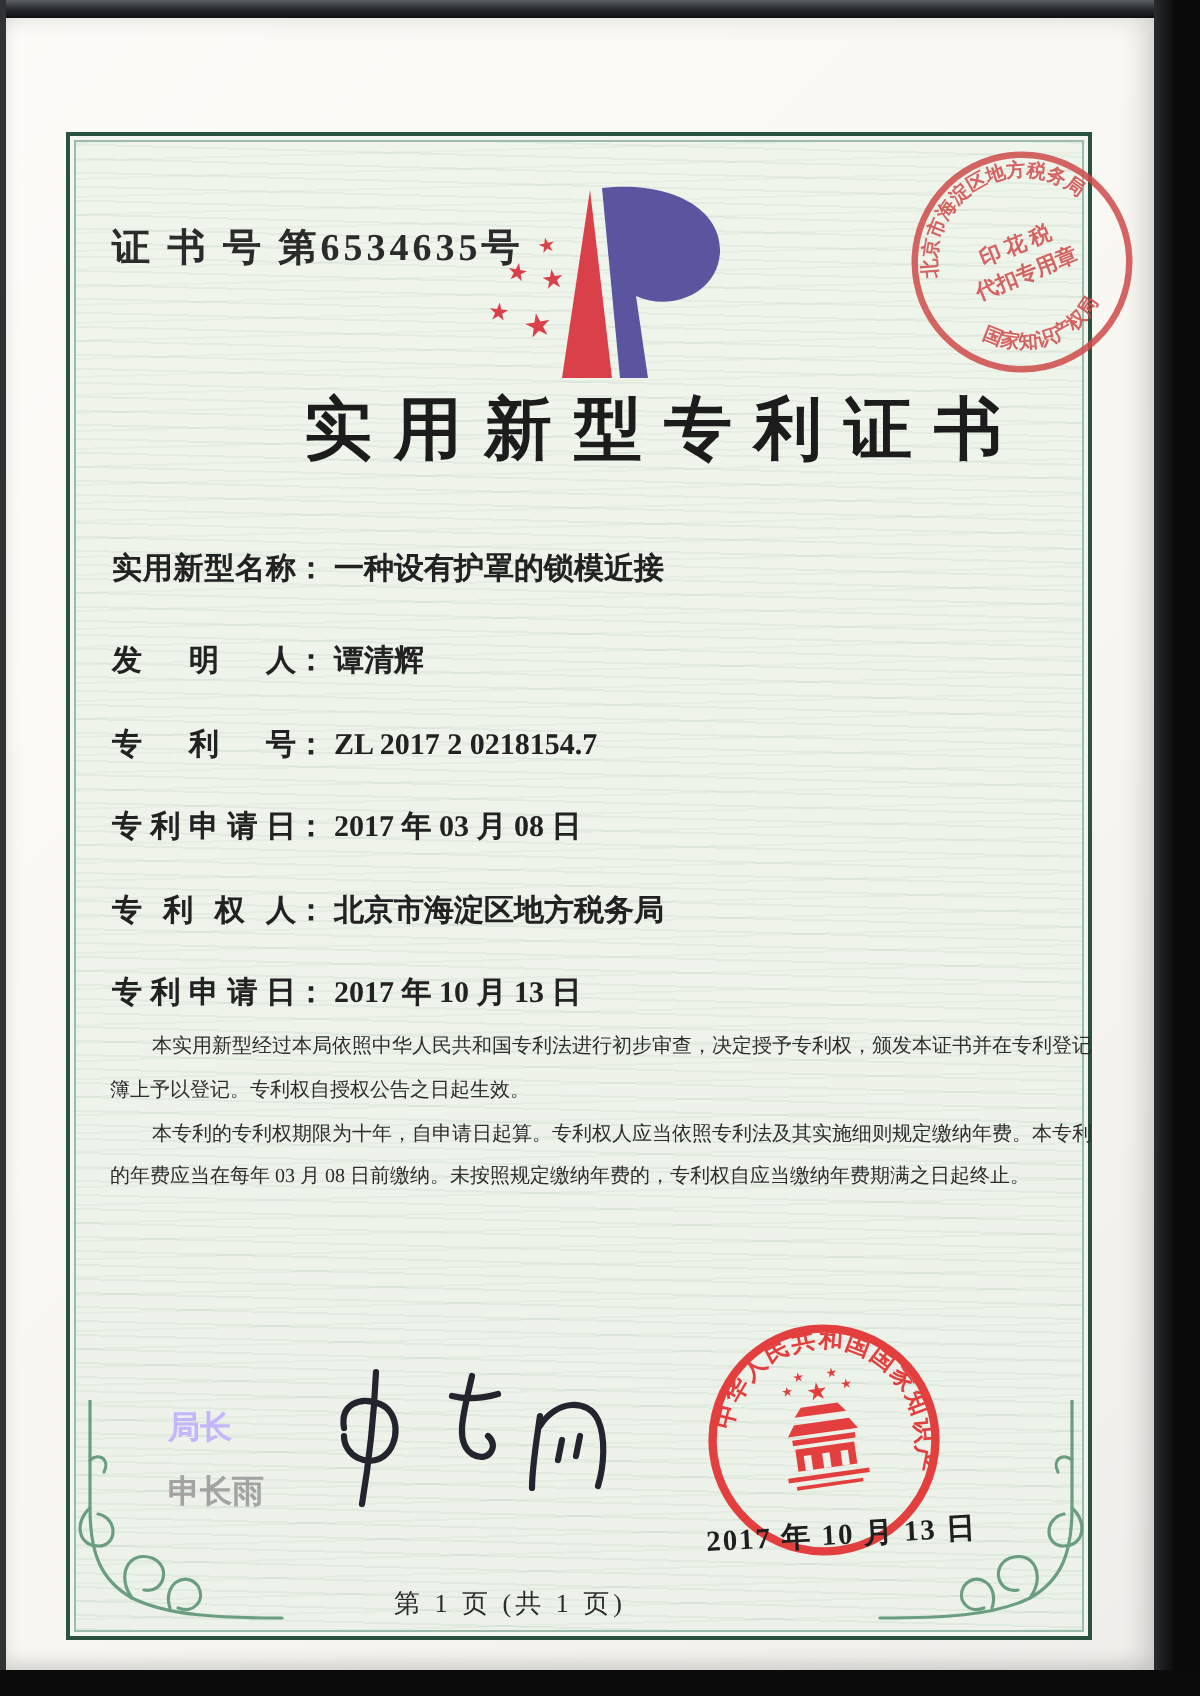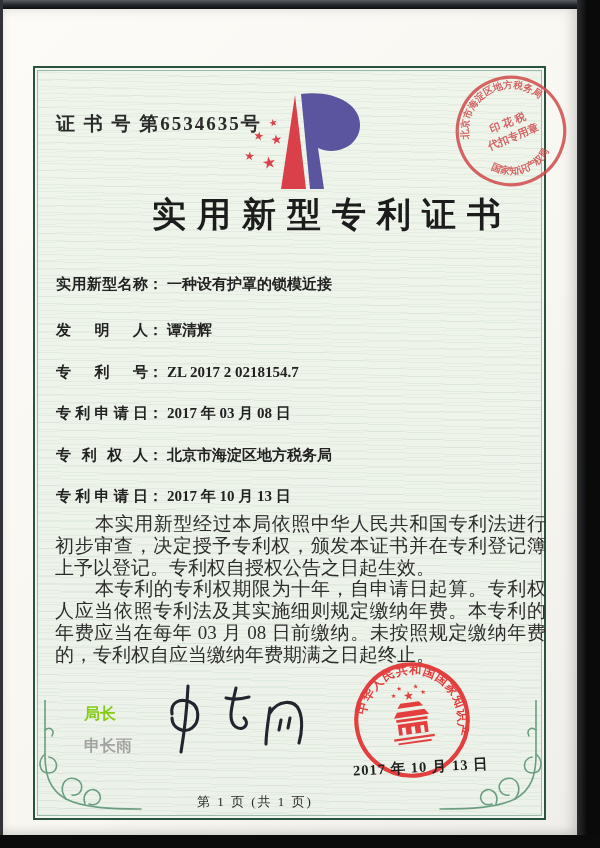--- a/index.html
+++ b/index.html
@@ -27,24 +27,24 @@
       linear-gradient(180deg,#f0f5ec,#ecf2e9);}
   .cert-number{left:56px;top:111px;z-index:5;font-size:19px;letter-spacing:2px;color:#2b2b2b;font-weight:600;}
   .logo{left:234px;top:92px;width:132px;height:102px;z-index:5;}
   .title{left:33px;top:192px;width:587px;text-align:center;z-index:5;
     font-size:34px;font-weight:600;color:#1c1c1c;letter-spacing:11px;text-indent:11px;}
   .field-row{left:56px;z-index:5;font-size:15px;color:#222;font-weight:600;white-space:nowrap;}
   .field-label{display:inline-block;width:92px;text-align:justify;text-align-last:justify;}
   .field-sep{display:inline-block;}
   .field-value{margin-left:4px;}
   .f1{top:275px;} .f2{top:321px;} .f3{top:363px;} .f4{top:404px;} .f5{top:446px;} .f6{top:487px;}
-  .paragraphs{left:55px;top:513px;width:491px;z-index:5;font-size:19px;line-height:21.8px;
+  .paragraphs{left:55px;top:513px;width:491px;z-index:5;font-size:10px;line-height:21.8px;
     color:#2d2d2d;text-align:justify;}
   .paragraphs p{margin:0;text-indent:2.1em;}
-  .issuer-title{left:84px;top:704px;z-index:5;font-size:16px;font-weight:600;color:#84cc16;}
+  .issuer-title{left:84px;top:704px;z-index:5;font-size:16px;font-weight:600;color:#c4b5fd;}
   .issuer-name{left:84px;top:736px;z-index:5;font-size:16px;font-weight:600;color:#a3a3a3;}
   .signature{left:150px;top:676px;width:175px;height:95px;z-index:5;}
   .seal{left:347px;top:655px;width:130px;height:130px;z-index:6;transform:rotate(-8deg);opacity:.9;}
   .seal-date{left:353px;top:758px;z-index:7;font-size:14.5px;font-weight:600;color:#1f1f1f;
     letter-spacing:1px;transform:rotate(-3deg);}
   .tax-stamp{left:452px;top:72px;width:118px;height:118px;z-index:6;transform:rotate(-22deg);opacity:.85;}
   .footer{left:33px;top:793px;width:444px;text-align:center;z-index:5;font-size:13px;color:#2b2b2b;letter-spacing:2px;}
   .flourish{z-index:4;}
   .flourish-left{left:37px;top:700px;}
   .flourish-right{left:438px;top:700px;transform:scaleX(-1);}

